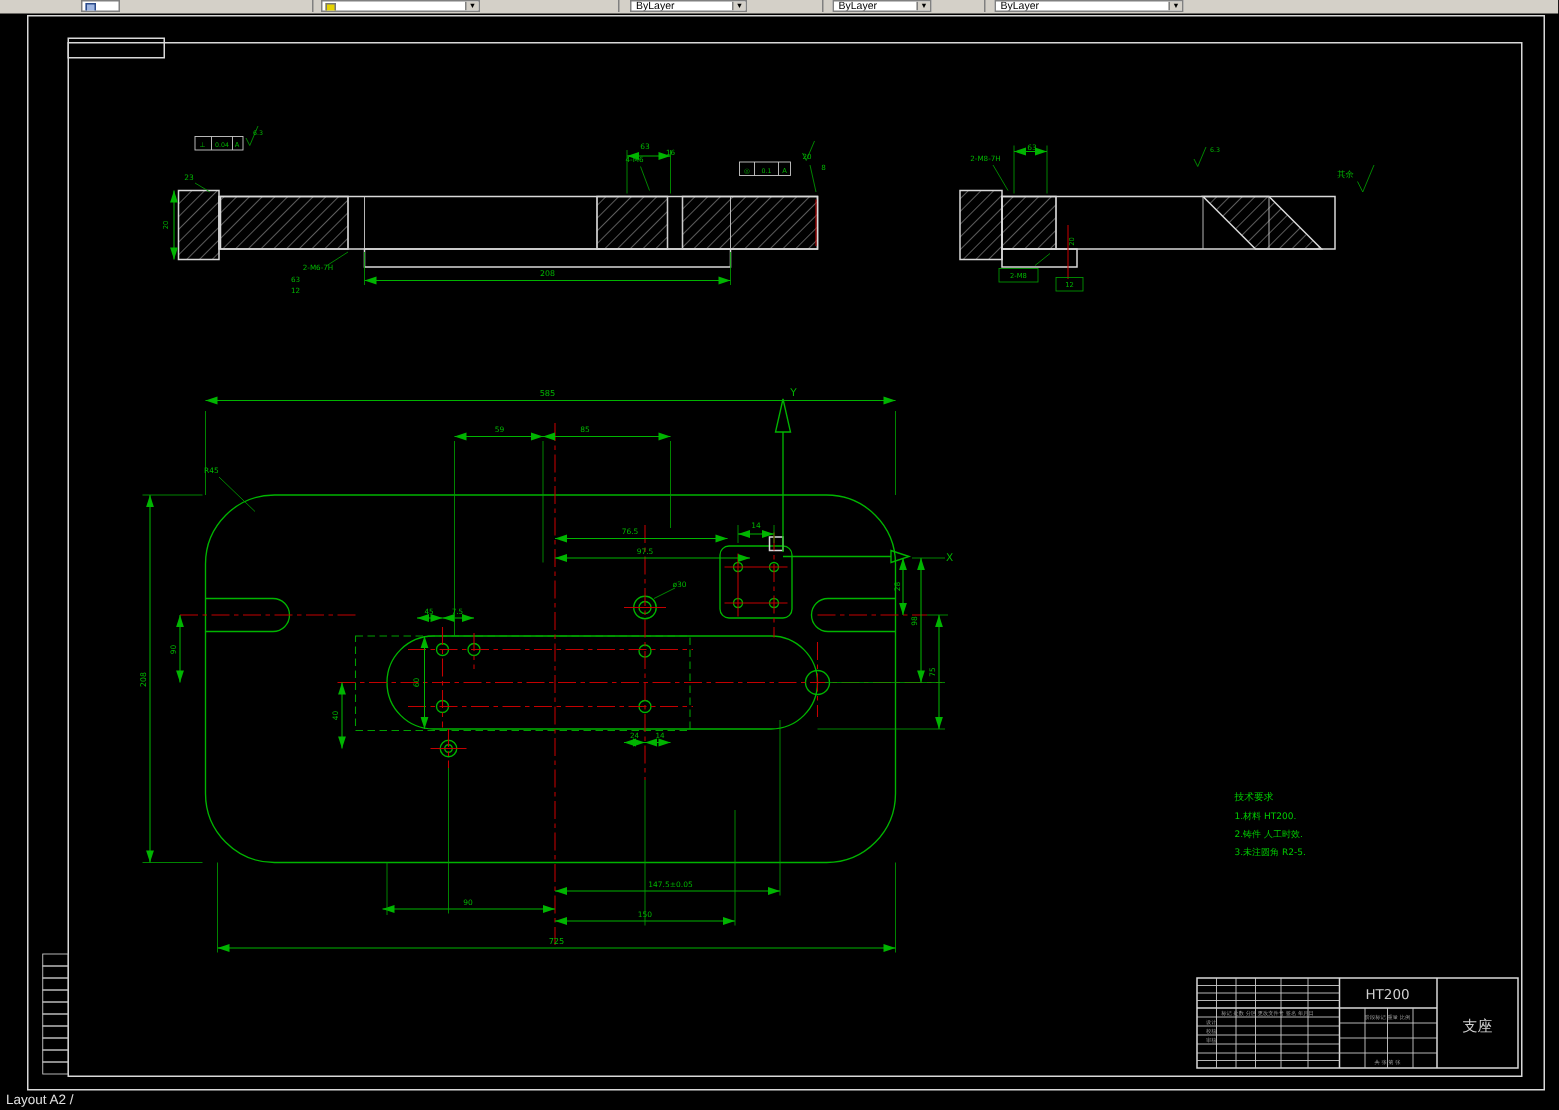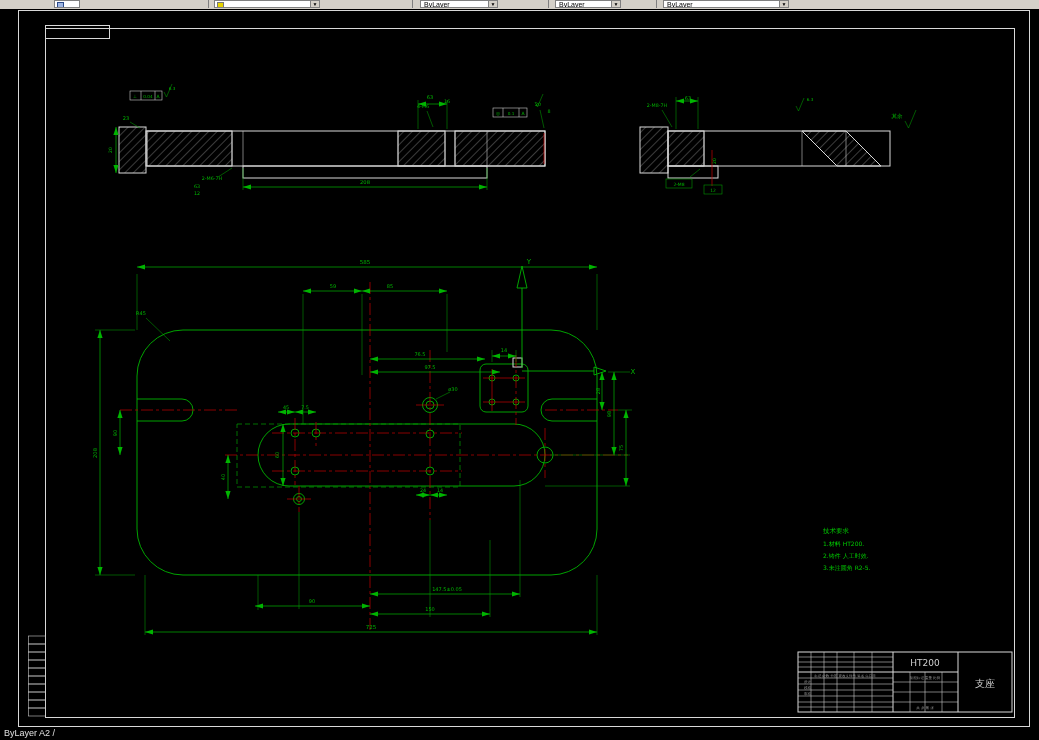--- a/index.html
+++ b/index.html
@@ -336,14 +336,14 @@
         <text x="600" y="391" fill="#00b400" font-size="5" text-anchor="middle" transform="rotate(-90 600 391)">28</text>
         <text x="611" y="414" fill="#00b400" font-size="5" text-anchor="middle" transform="rotate(-90 611 414)">98</text>
         <text x="623" y="448" fill="#00b400" font-size="5" text-anchor="middle" transform="rotate(-90 623 448)">75</text>
         <text x="447" y="591" fill="#00b400" font-size="5" text-anchor="middle">147.5±0.05</text>
         <text x="312" y="603" fill="#00b400" font-size="5" text-anchor="middle">90</text>
         <text x="430" y="611" fill="#00b400" font-size="5" text-anchor="middle">150</text>
         <text x="371" y="629" fill="#00b400" font-size="5.5" text-anchor="middle">725</text>
       </g>
   </svg>
 
-  <div class="layout-tab">ByLayer A2 /</div>
+  <div class="layout-tab">Layout A2 /</div>
 </div>
 
 </body></html>

